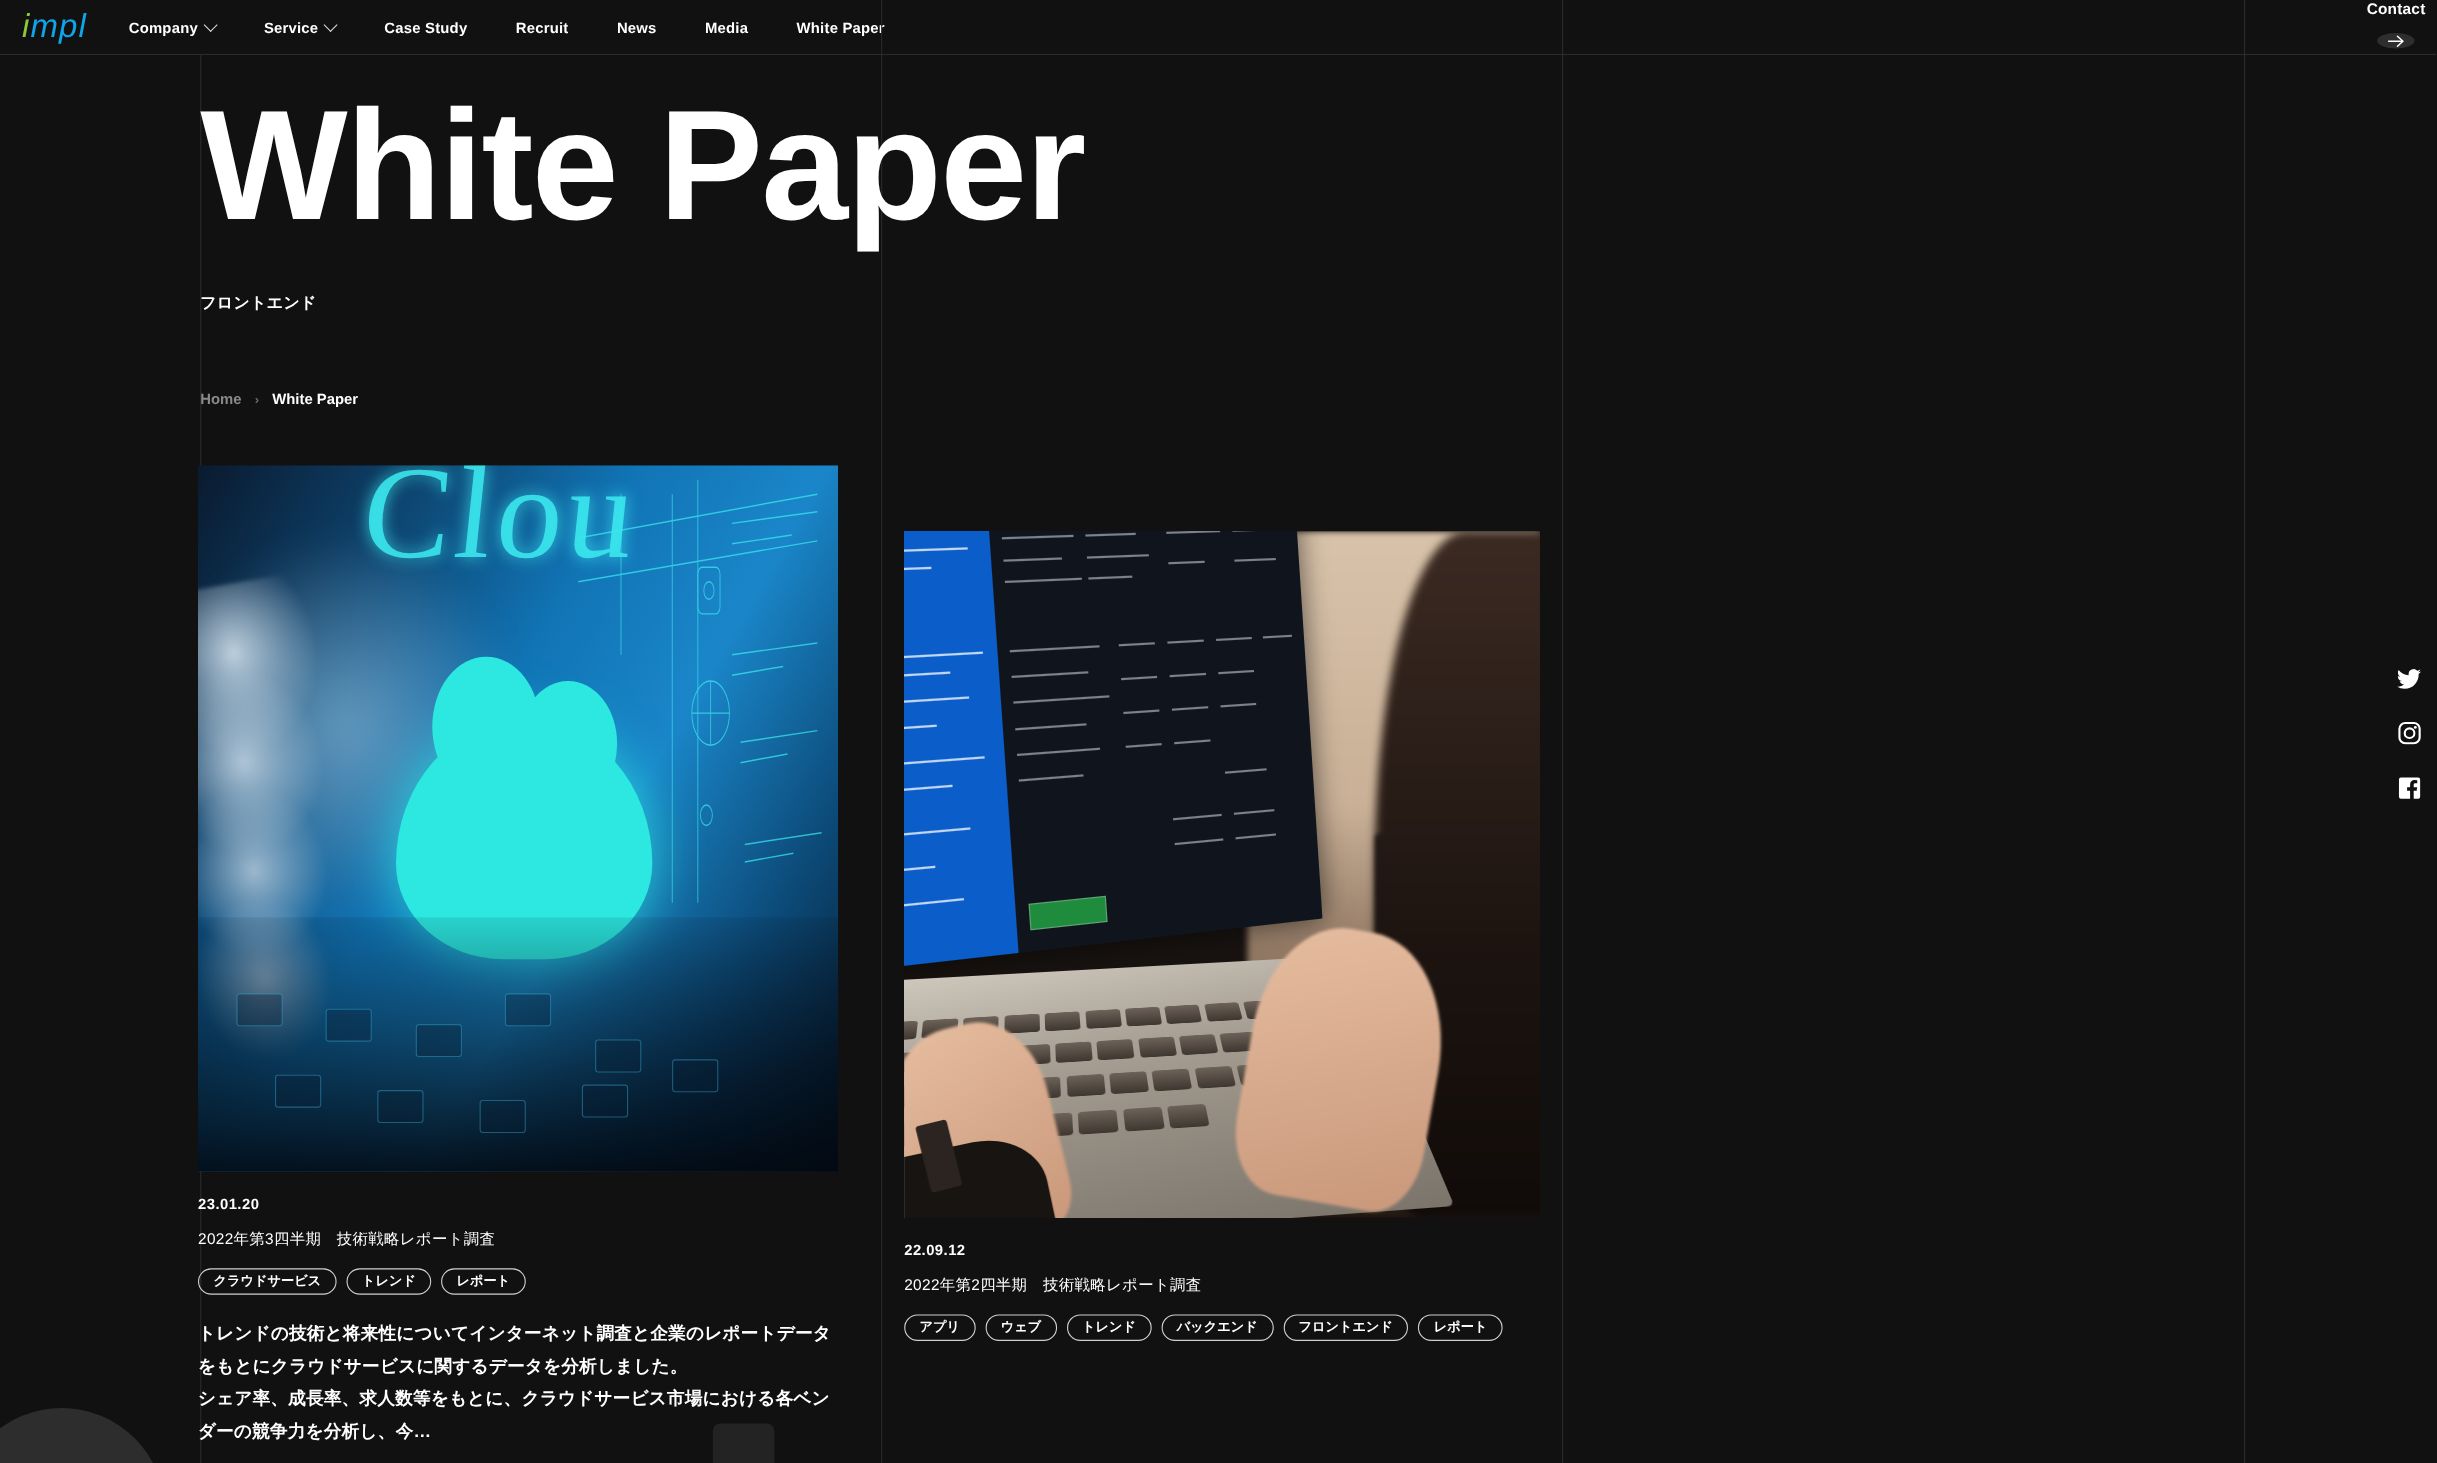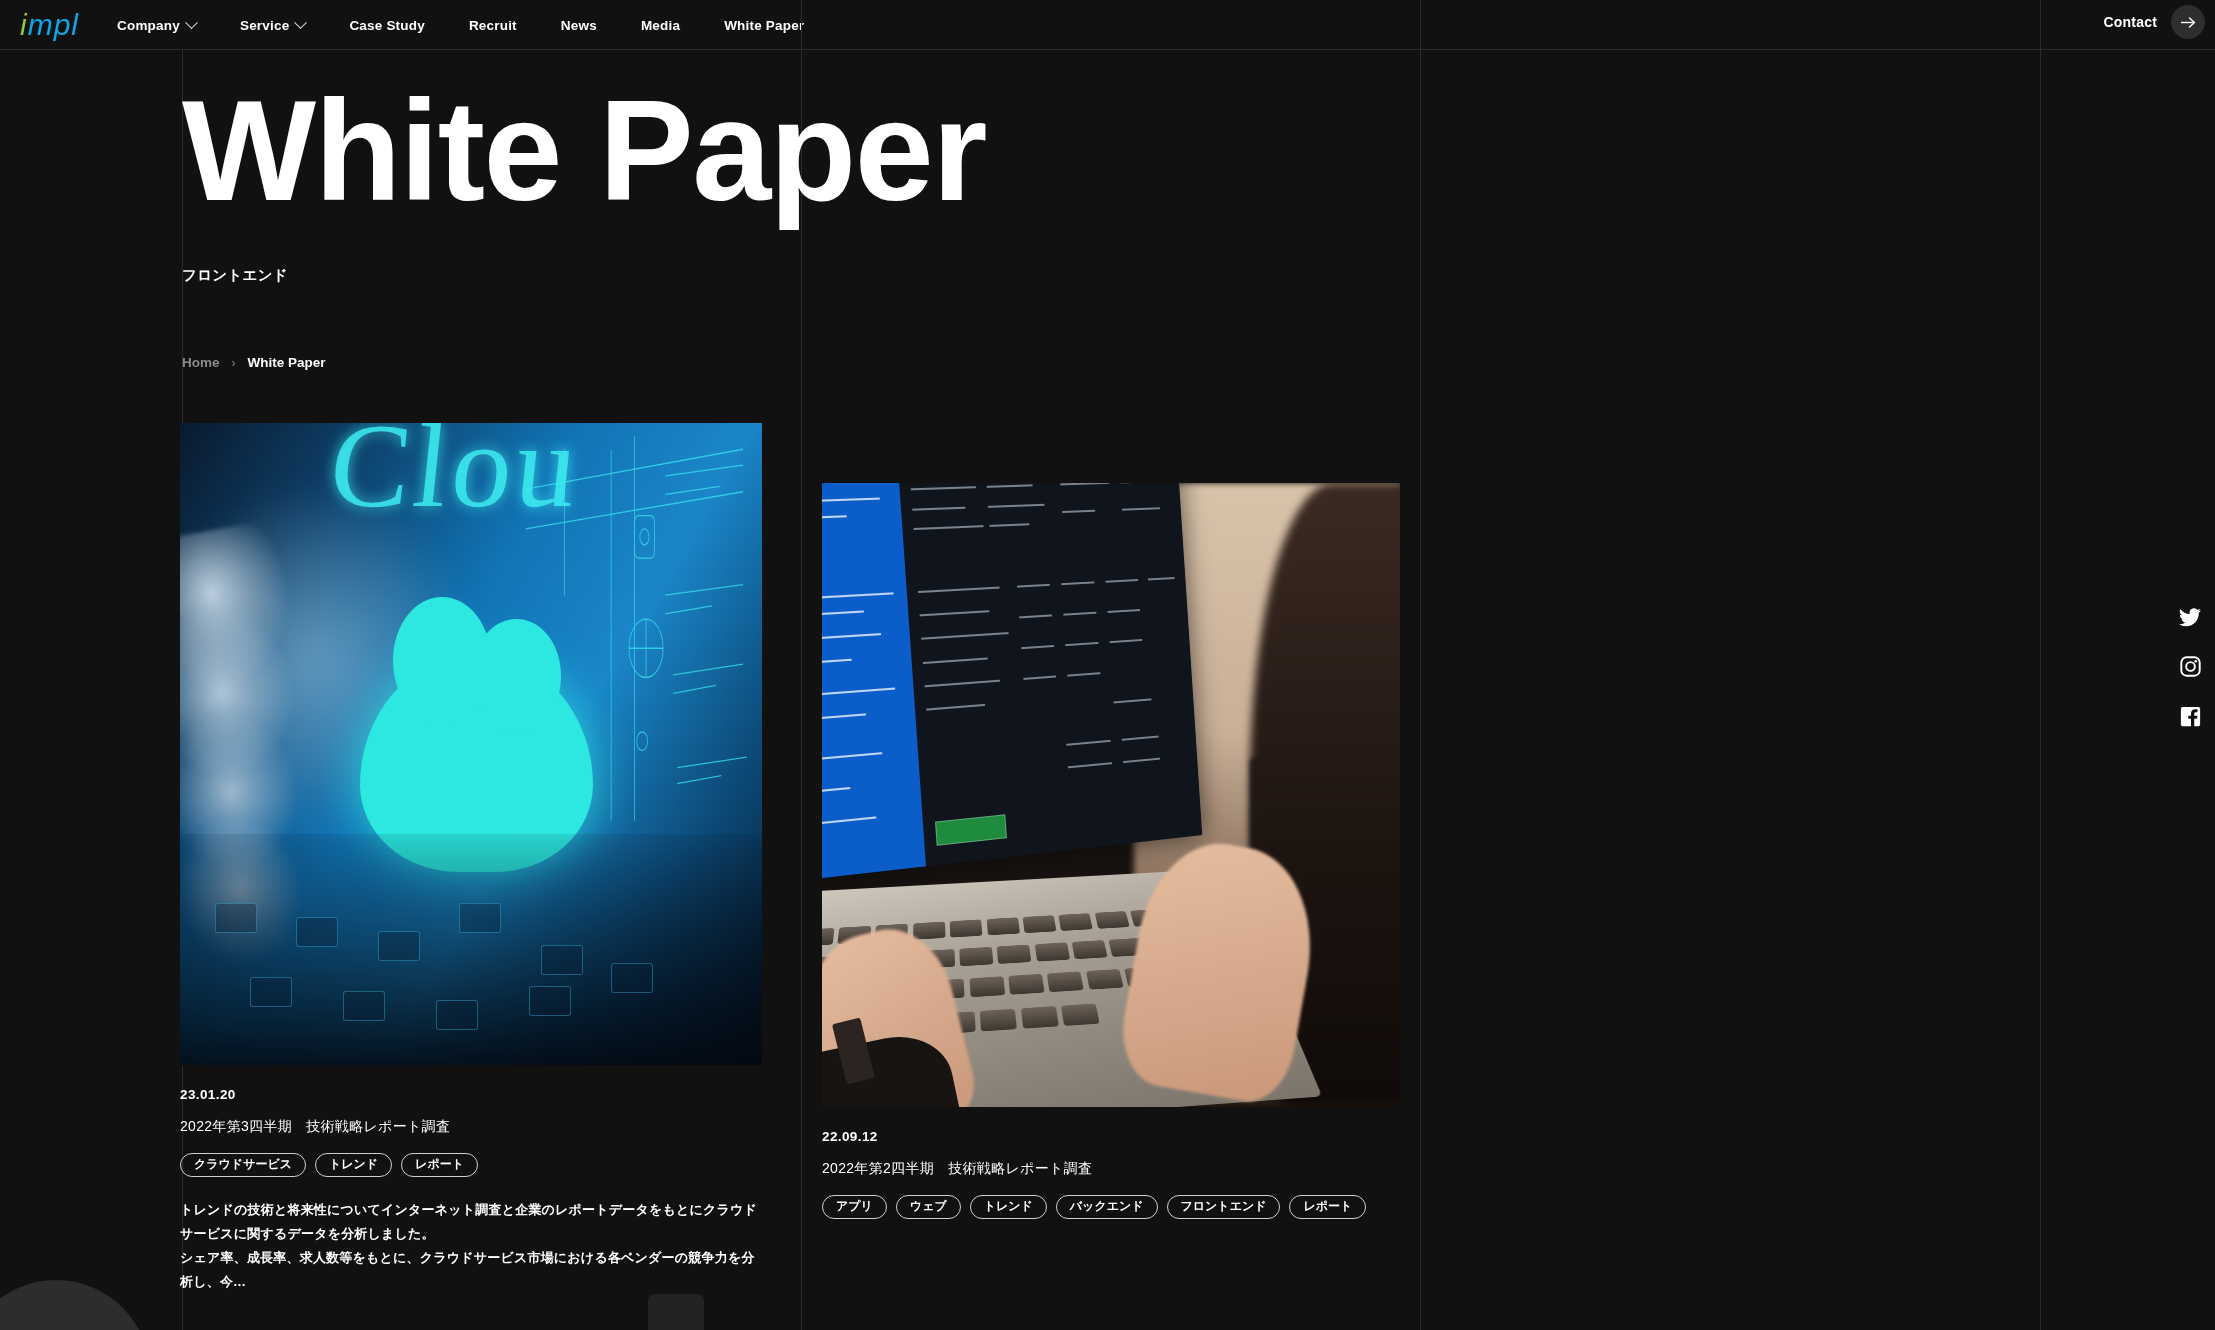--- a/index.html
+++ b/index.html
@@ -61,21 +61,21 @@
     white-space: nowrap;
   }
   .nav-item .chev {
     width: 9px; height: 9px; display: inline-block;
     border-right: 1.4px solid #d8d8d8;
     border-bottom: 1.4px solid #d8d8d8;
     transform: rotate(45deg) translate(-2px,-2px);
   }
   .header-right {
     position: absolute; right: 10px; top: 0; height: 44px;
-    display: flex; align-items: center; gap: 14px;
+    display: flex; align-items: center; gap: 14px; flex-direction: column;
   }
   .contact-label {
     color: #ffffff; font-size: 14px; font-weight: 600; cursor: pointer;
     letter-spacing: .2px;
   }
   .contact-btn {
     width: 34px; height: 34px; border-radius: 50%;
     background: #2e2e2e;
     display: flex; align-items: center; justify-content: center;
     cursor: pointer;
@@ -273,21 +273,21 @@
   .tag {
     border: 1px solid #cfcfcf; border-radius: 999px;
     color: #ffffff; font-size: 12px; font-weight: 600;
     padding: 4px 13px 5px;
     line-height: 1.1;
     cursor: pointer;
     white-space: nowrap;
   }
   .card-excerpt {
     margin-top: 21px;
-    color: #ffffff; font-size: 13px; font-weight: 600;
+    color: #ffffff; font-size: 16px; font-weight: 600;
     line-height: 1.85;
     letter-spacing: .2px;
   }
 
   
   .social {
     position: absolute; right: 14px; top: 608px; z-index: 20;
     display: flex; flex-direction: column; align-items: center; gap: 29px;
   }
   .social a { display: block; cursor: pointer; line-height: 0; }

